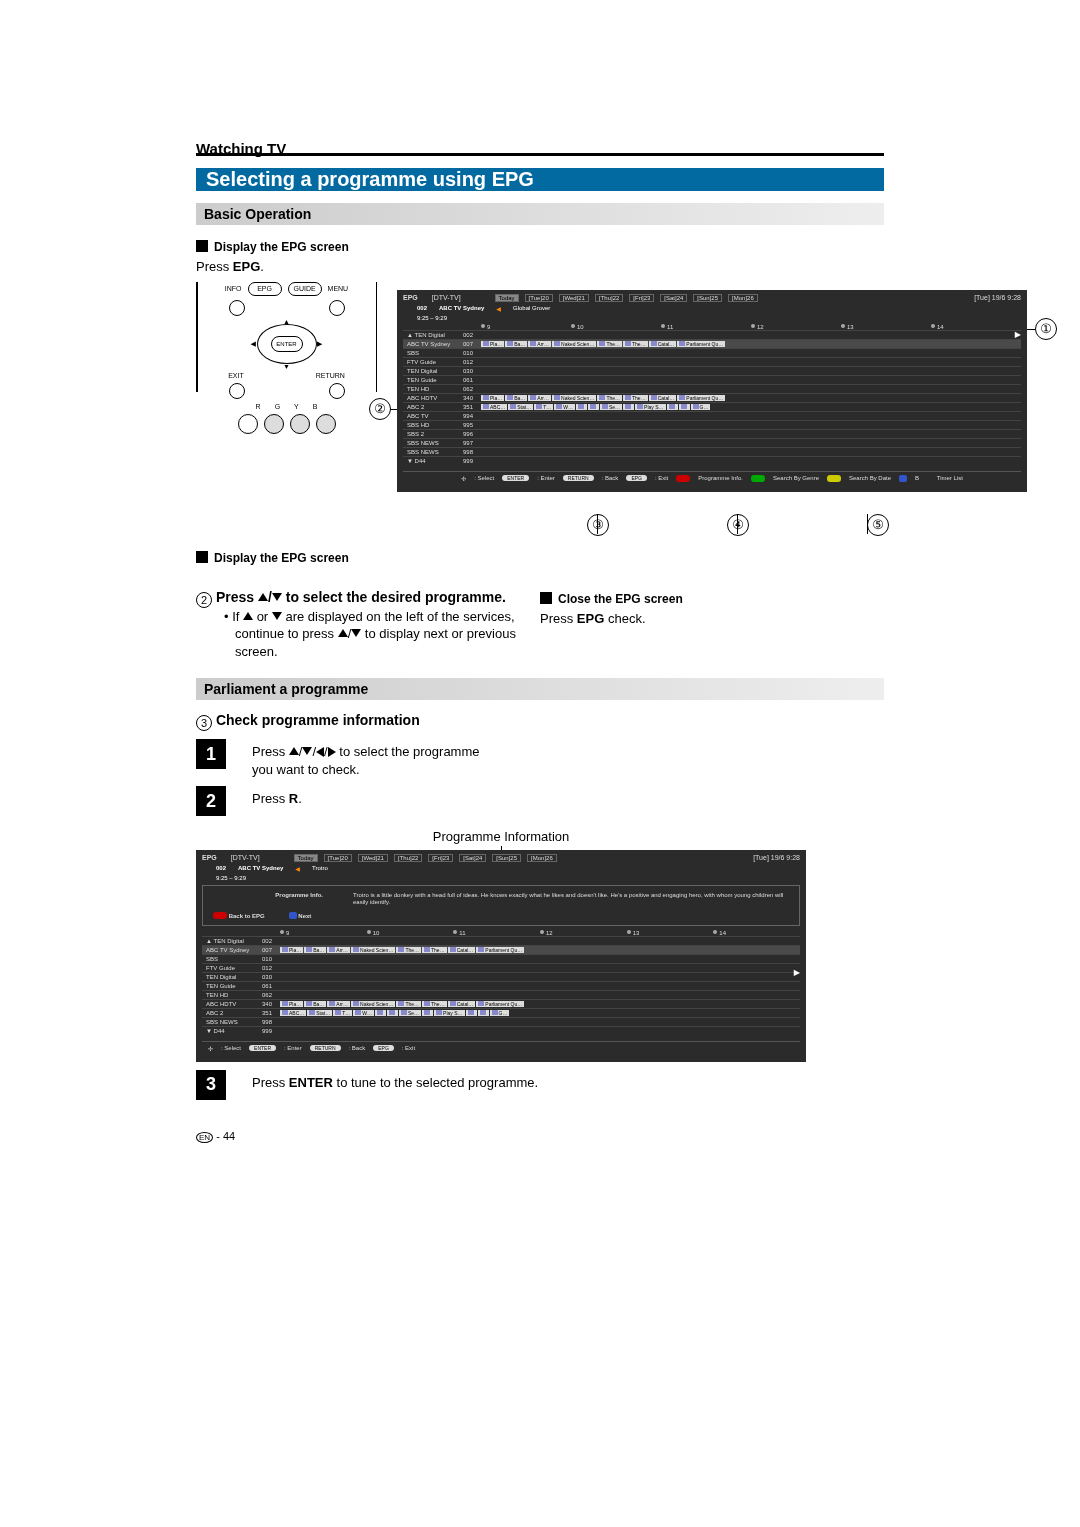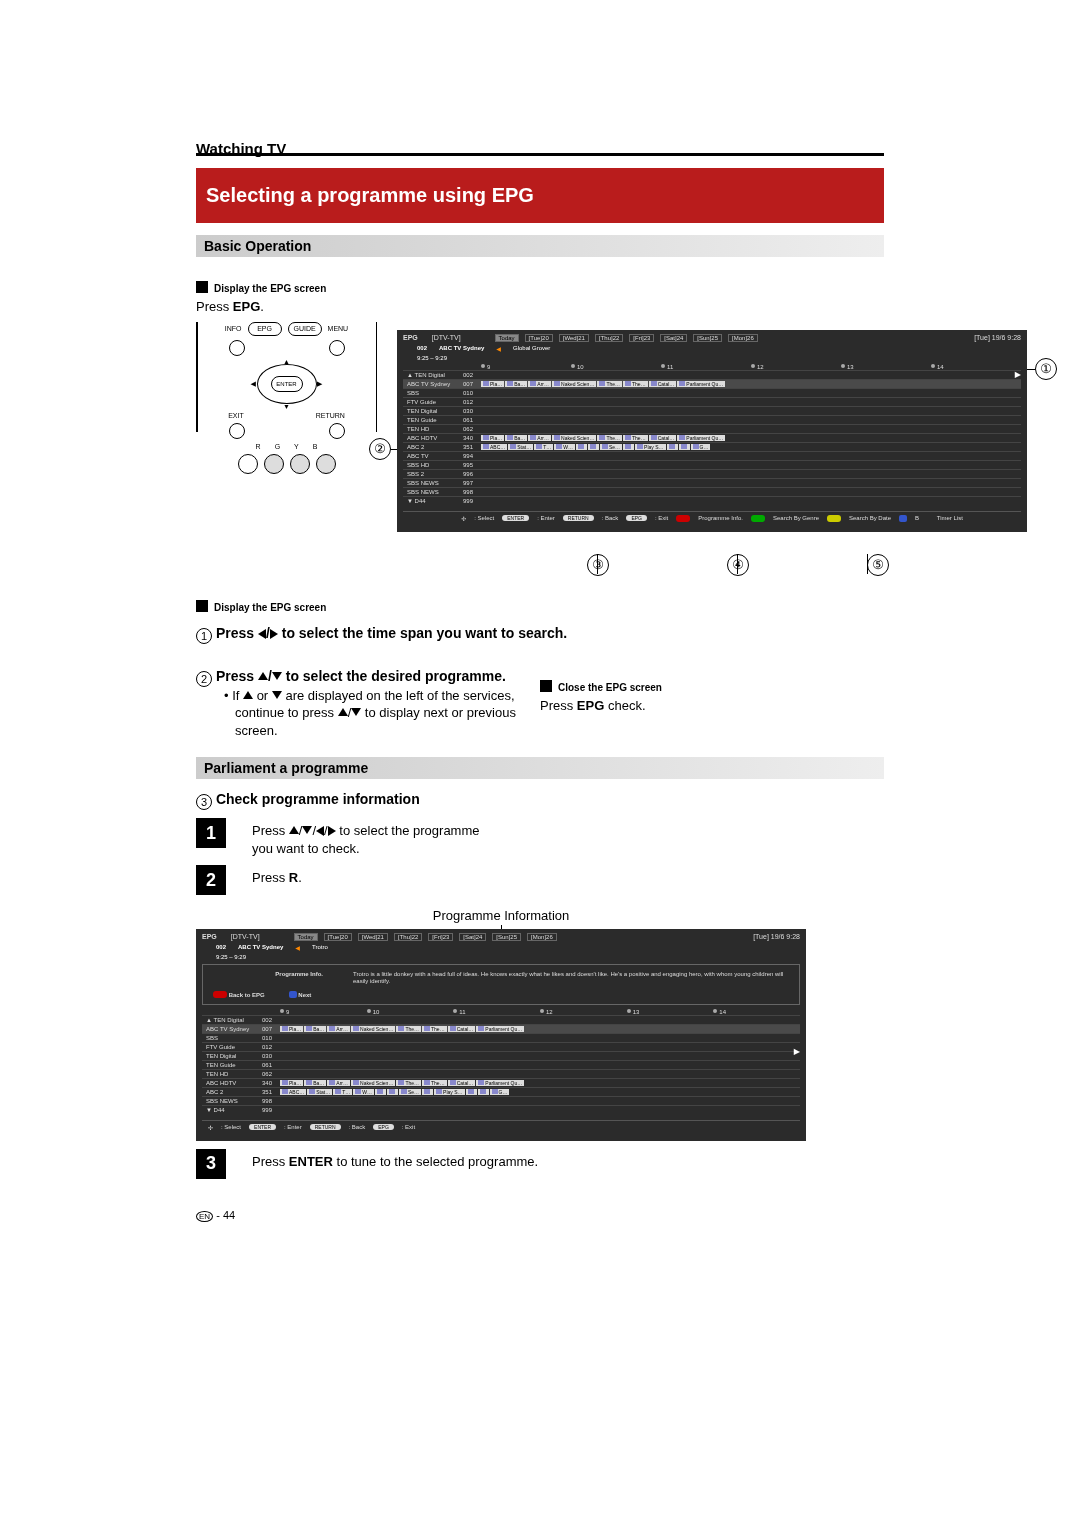--- a/index.html
+++ b/index.html
@@ -1,22 +1,22 @@
 <!DOCTYPE html>
 <html><head>
 <meta charset="utf-8">
 <style>
   * { box-sizing: border-box; margin: 0; padding: 0; }
   body { font-family: Arial, Helvetica, sans-serif; font-size: 13px; color: #000; background: #fff; }
   .page { width: 908px; min-height: 1527px; margin: 0 auto; padding: 140px 110px 40px 110px; position: relative; }
   .top-rule { border-top: 3px solid #000; margin-bottom: 12px; margin-top: -10px;}
   .section-title { font-weight: bold; font-size: 15px; margin-bottom: 6px;}
-  .title-bar { background: #b91c1c; color: #fff; font-weight: bold; font-size: 20px; padding: 16px 10px; margin-bottom: 12px; }
+  .title-bar { background: #0369a1; color: #fff; font-weight: bold; font-size: 20px; padding: 0 10px; margin-bottom: 12px; }
   .sub-bar { background: linear-gradient(to right,#ccc,#eee); font-weight: bold; padding: 3px 8px; font-size: 14px; margin-bottom: 10px; }
-  .block-heading { font-weight: bold; font-size: 10px; margin: 24px 0 4px 0; }
+  .block-heading { font-weight: bold; font-size: 12px; margin: 15px 0 4px 0; }
   .block-heading::before { content:""; display:inline-block; width:12px; height:12px; background:#000; margin-right:6px; vertical-align:-1px;}
   .body { font-size: 13px; line-height:1.35; }
   .step { font-weight: bold; font-size: 14px; margin-top:12px;}
   .bullet { margin-left: 28px; text-indent:-11px; padding-left:11px;}
   .bullet::before { content:"• "; }
   .two-col { display:flex; align-items:flex-start; margin-top:12px;}
   .two-col > div { flex:1; }
   .circ { display:inline-block; border:1px solid #000; border-radius:50%; width:16px; height:16px; line-height:14px; text-align:center; font-size:11px; font-weight:normal; vertical-align:-2px;}
   .numbox { display:inline-flex; width:30px; height:30px; background:#000; color:#fff; font-weight:bold; font-size:18px; align-items:center; justify-content:center; margin-right:10px; flex-shrink:0;}
   .numrow { display:flex; align-items:flex-start; margin-top:8px;}
@@ -309,25 +309,20 @@
           <span class="callout-circ">③</span>
           <span class="callout-circ">④</span>
           <span class="callout-circ">⑤</span>
         </div>
       </div>
     </div>
   </div>
 
   <div class="block-heading">Display the EPG screen</div>
 
-  <div class="step">
-    <span class="circ">1</span><span>
-      Press <span class="tri-l"></span>/<span class="tri-r"></span> to select the time span you want to search.
-    </span>
-  </div>
 
   <div class="two-col">
     <div>
       <div class="step">
         <span class="circ">2</span><span>
           Press <span class="tri-u"></span>/<span class="tri-d"></span> to select the desired programme.
         </span>
       </div>
       <div class="bullet body">
         If <span class="tri-u"></span> or <span class="tri-d"></span> are displayed on the left of the services, continue to press <span class="tri-u"></span>/<span class="tri-d"></span> to display next or previous screen.

